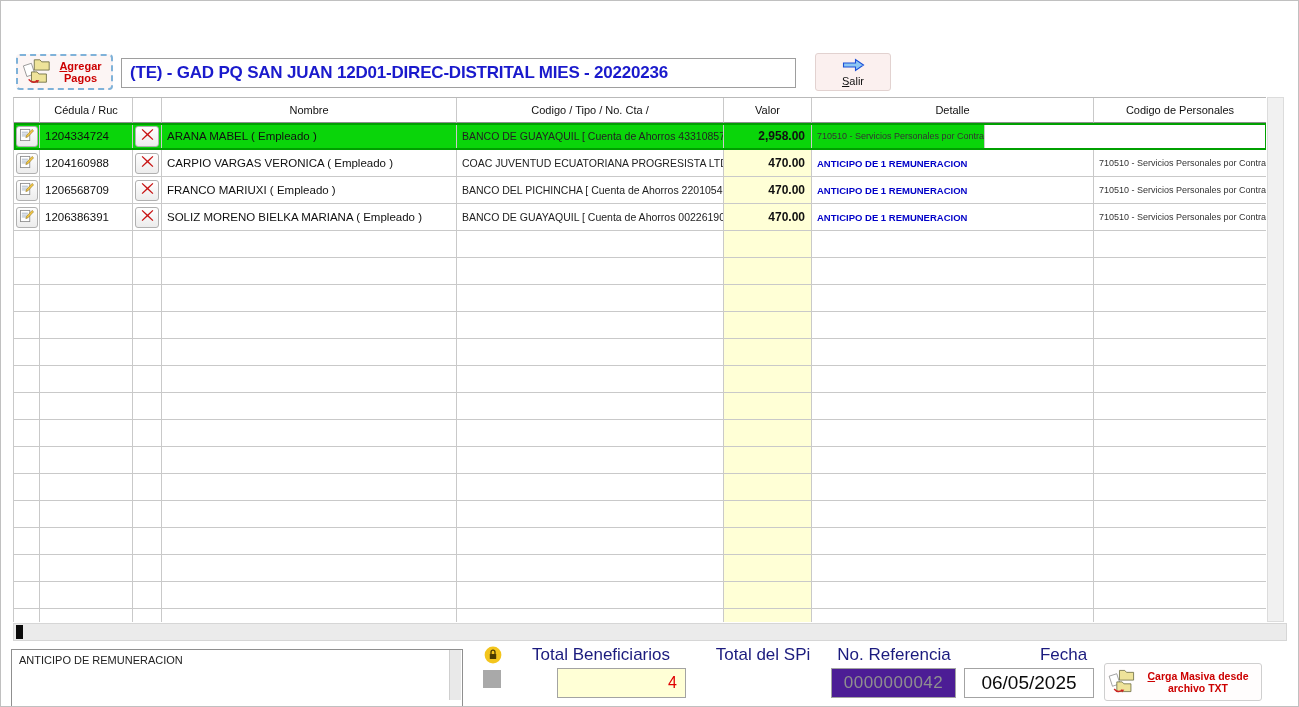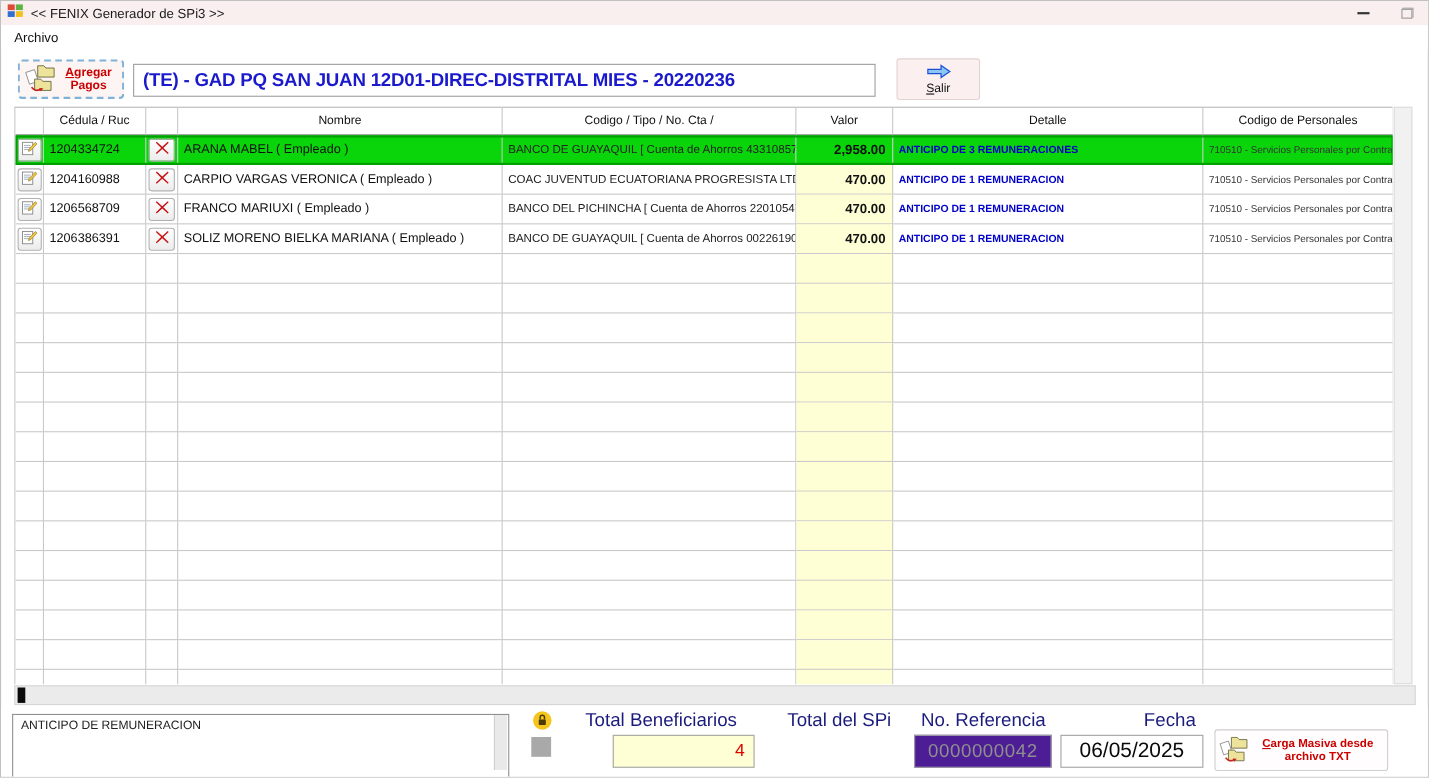--- a/index.html
+++ b/index.html
@@ -100,41 +100,21 @@
              padding:0 3px;cursor:pointer;}
   .btn-carga .txt{flex:1;text-align:center;color:var(--c-button_red);font-weight:bold;
                   font-size:10.5px;line-height:12px;}
   .btn-carga .txt .l1::first-letter{text-decoration:underline;}
 </style>
 </head>
 <body>
 
 <div id="app">
 
-  <div class="titlebar">
-    <span>
-      <svg width="16" height="15" viewBox="0 0 16 15">
-        <rect x="1" y="2" width="6.4" height="5.2" fill="#e24a38"></rect>
-        <rect x="8.4" y="2" width="6.4" height="5.2" fill="#5fb346"></rect>
-        <rect x="1" y="8.2" width="6.4" height="5.2" fill="#2f6fd0"></rect>
-        <rect x="8.4" y="8.2" width="6.4" height="5.2" fill="#f2c01e"></rect>
-      </svg>
-    </span>
-    <span class="title-text">&lt;&lt; FENIX Generador de SPi3 &gt;&gt;</span>
-    <button class="tb-btn btn-min">
-        <span class="min-glyph"></span>
-      </button>
-    <button class="tb-btn btn-restore">
-        <span class="restore-glyph"></span>
-      </button>
-  </div>
-
-  <div class="menubar">
-    <span class="menu-item">Archivo</span>
-  </div>
+
 
   <button class="btn-agregar">
     <span>
       <svg width="32" height="28" viewBox="0 0 34 30">
         <rect x="3" y="8" width="9" height="12" fill="#fff" stroke="#888" stroke-width="0.8" transform="rotate(-18 7 14)"></rect>
         <path d="M13 3 h6 l2 2.2 h8 v8.8 h-16 z" fill="#eee39a" stroke="#6a6a40" stroke-width="0.9"></path>
         <path d="M10 16 h6 l2 2.2 h8 v8.8 h-16 z" fill="#eee39a" stroke="#6a6a40" stroke-width="0.9"></path>
         <path d="M7 24 q4 5 9 1.5" stroke="#cc2222" stroke-width="1.6" fill="none"></path>
         <path d="M16 28 l2.5 -3 l-4 -0.4 z" fill="#cc2222"></path>
       </svg>
@@ -188,21 +168,20 @@
         <span>
           <svg width="13" height="13" viewBox="0 0 14 14">
             <path d="M1.6 1 L7 5.9 L12.4 1 L13.3 2 L8.1 7 L13.3 12 L12.4 13 L7 8.1 L1.6 13 L0.7 12 L5.9 7 L0.7 2 Z" fill="#c81414"></path>
           </svg>
         </span>
       </button>
     </div>
     <div class="cell c3 nombre">ARANA MABEL   ( Empleado )</div>
     <div class="cell c4 banco">BANCO DE GUAYAQUIL [ Cuenta de Ahorros 43310857 ]</div>
     <div class="cell c5 valor">2,958.00</div>
-    <div class="cell c6 detalle">ANTICIPO DE 3 REMUNERACIONES</div>
     <div class="cell c7 codigo">710510 - Servicios Personales por Contrato</div>
   </div>
         <div class="trow">
     <div class="cell c0">
       <button class="mini-btn">
         <span>
           <svg width="15" height="14" viewBox="0 0 16 15">
             <rect x="1.5" y="1.5" width="10" height="12" fill="#ffffff" stroke="#8a8a8a" stroke-width="0.9"></rect>
             <line x1="3" y1="4.5" x2="9.5" y2="4.5" stroke="#9aaabd" stroke-width="0.9"></line>
             <line x1="3" y1="6.5" x2="9.5" y2="6.5" stroke="#9aaabd" stroke-width="0.9"></line>

